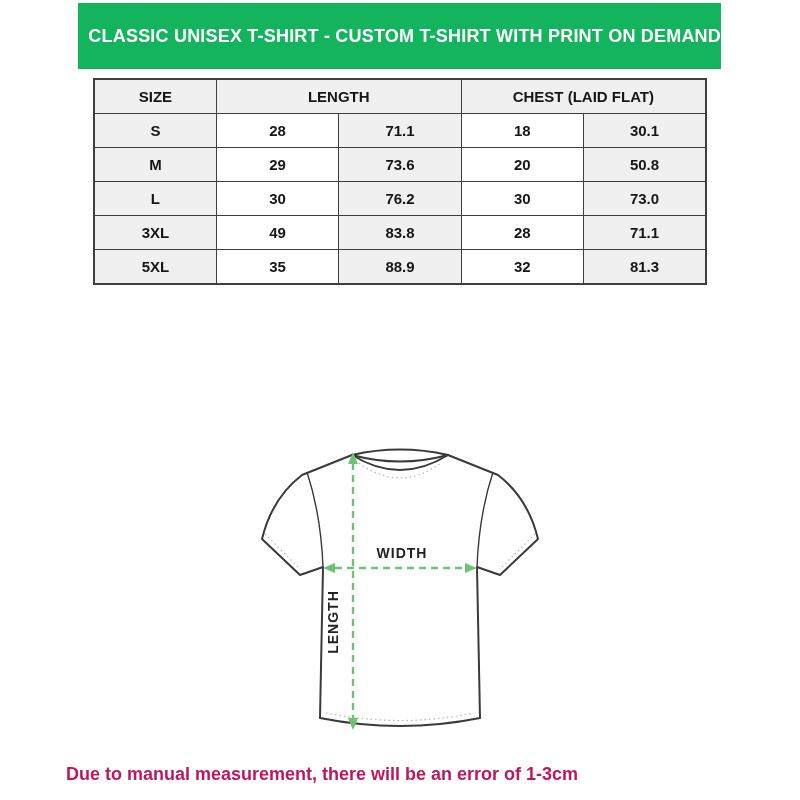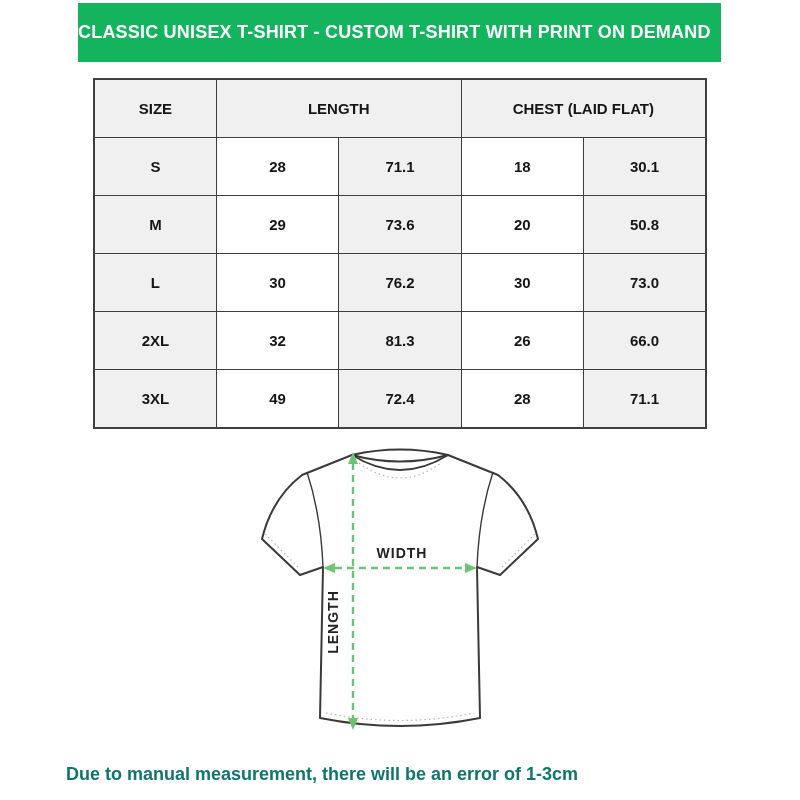--- a/index.html
+++ b/index.html
@@ -2,43 +2,43 @@
 <html><head>
 <meta charset="utf-8">
 <style>
   html,body { margin:0; padding:0; }
   body { font-family: "Liberation Sans", sans-serif; background:#ffffff; }
   .page {
     position:relative; width:800px; height:800px; background:#ffffff;
     overflow:hidden; margin:0 auto;
   }
   .banner {
-    position:absolute; left:78px; top:3px; width:643px; height:59px;
+    position:absolute; left:78px; top:3px; width:643px; height:66px;
     background:#14b45f; color:#ffffff;
-    display:flex; align-items:center; justify-content:flex-start;
+    display:flex; align-items:center; justify-content:flex-end;
     font-weight:bold; font-size:18px; letter-spacing:.2px; text-align:center;
   }
   table.size-chart {
     position:absolute; left:93px; top:78px; width:614px;
     border-collapse:collapse; table-layout:fixed;
     border:2.5px solid #3f3f3f;
   }
   table.size-chart th, table.size-chart td {
     border:1.5px solid #3f3f3f;
-    height:33px; padding:12px; text-align:center; vertical-align:middle;
+    height:33px; padding:0; text-align:center; vertical-align:middle;
     font-weight:bold; font-size:15px; color:#161616; background:#ffffff;
   }
   table.size-chart th { background:#f0f0f0; }
   table.size-chart td.shade { background:#f0f0f0; }
   .diagram {
     position:absolute; left:250px; top:435px; width:300px; height:310px;
   }
   .footnote {
     position:absolute; left:0; top:764px; width:644px;
-    text-align:center; font-weight:bold; font-size:18px; color:#0f766e;
+    text-align:center; font-weight:bold; font-size:18px; color:#be185d;
   }
   svg text.dim-label {
     font-family:"Liberation Sans", sans-serif;
     font-weight:bold; font-size:14px; fill:#222222; letter-spacing:1px;
   }
 </style>
 </head>
 <body>
 
 <div class="page">
@@ -78,32 +78,32 @@
           <td class="shade">50.8</td>
         </tr>
         <tr>
           <td class="shade">L</td>
           <td>30</td>
           <td class="shade">76.2</td>
           <td>30</td>
           <td class="shade">73.0</td>
         </tr>
         <tr>
-          <td class="shade">2XL</td>
+          <td class="shade">3XL</td>
+          <td>49</td>
+          <td class="shade">83.8</td>
+          <td>28</td>
+          <td class="shade">71.1</td>
+        </tr>
+        <tr>
+          <td class="shade">5XL</td>
+          <td>35</td>
+          <td class="shade">88.9</td>
           <td>32</td>
           <td class="shade">81.3</td>
-          <td>26</td>
-          <td class="shade">66.0</td>
-        </tr>
-        <tr>
-          <td class="shade">3XL</td>
-          <td>49</td>
-          <td class="shade">72.4</td>
-          <td>28</td>
-          <td class="shade">71.1</td>
         </tr>
       </tbody>
   </table>
 
   <svg class="diagram" viewBox="0 0 300 310" xmlns="http://www.w3.org/2000/svg">
 
     <g fill="#ffffff" stroke="#3a3a3a" stroke-width="2" stroke-linejoin="round" stroke-linecap="round">
       <path d="M102,20 Q150,9 198,20 L248,40 Q278,63 288,104 L250,140 L227,132
                L230,283 Q150,299 70,283 L73,132 L50,140 L12,104 Q22,63 52,40 Z"></path>
 

